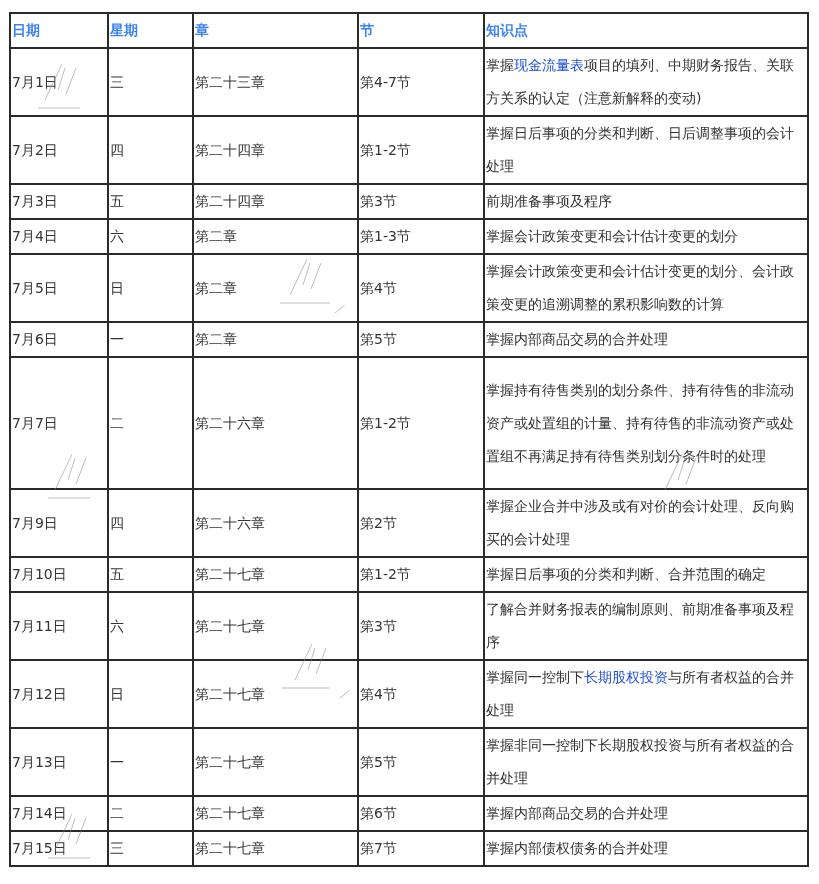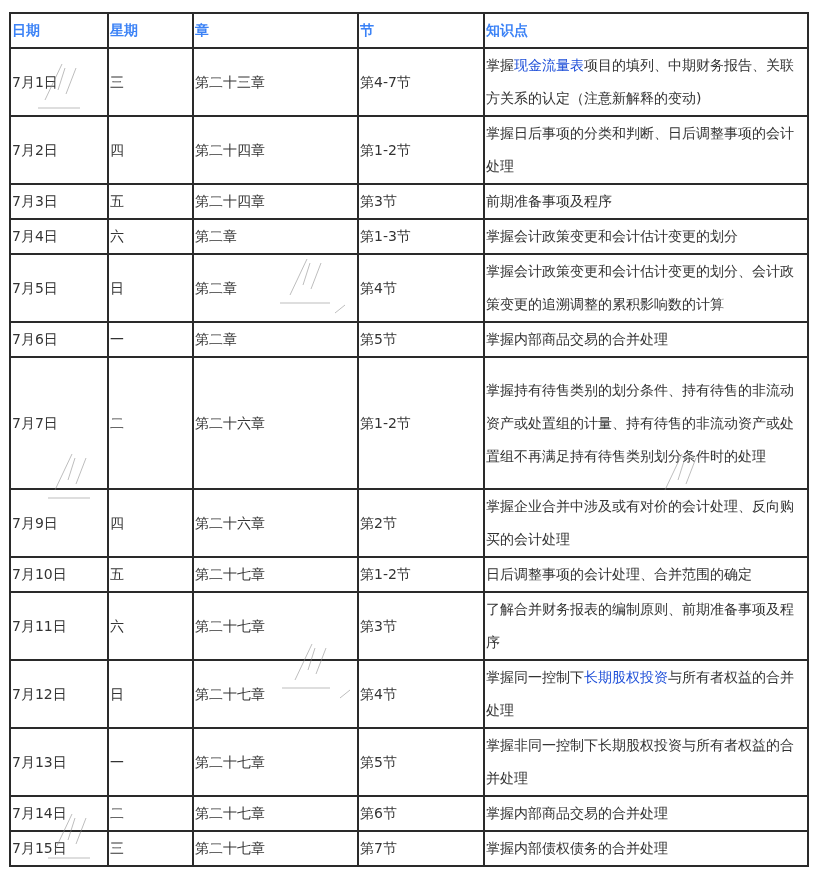--- a/index.html
+++ b/index.html
@@ -101,21 +101,21 @@
         <td>四</td>
         <td>第二十六章</td>
         <td>第2节</td>
         <td><span>掌握企业合并中涉及或有对价的会计处理、反向购买的会计处理</span></td>
       </tr>
       <tr style="height: 33px;">
         <td>7月10日</td>
         <td>五</td>
         <td>第二十七章</td>
         <td>第1-2节</td>
-        <td><span>日后调整事项的会计处理、合并范围的确定</span></td>
+        <td><span>掌握日后事项的分类和判断、合并范围的确定</span></td>
       </tr>
       <tr style="height: 66px;">
         <td>7月11日</td>
         <td>六</td>
         <td>第二十七章</td>
         <td>第3节</td>
         <td><span>了解合并财务报表的编制原则、前期准备事项及程序</span></td>
       </tr>
       <tr style="height: 66px;">
         <td>7月12日</td>

